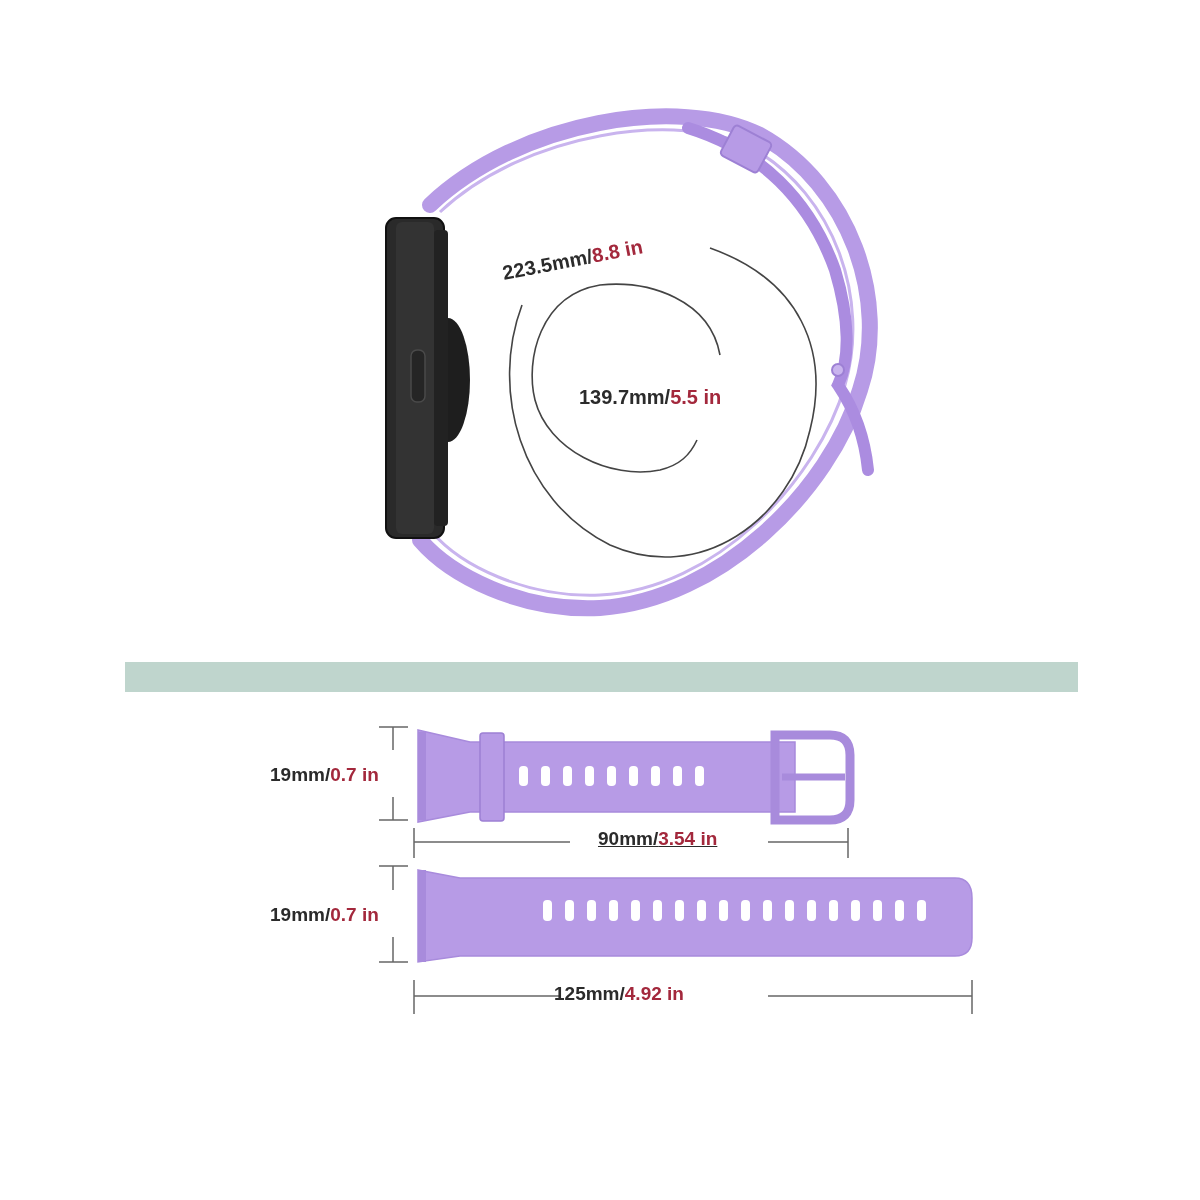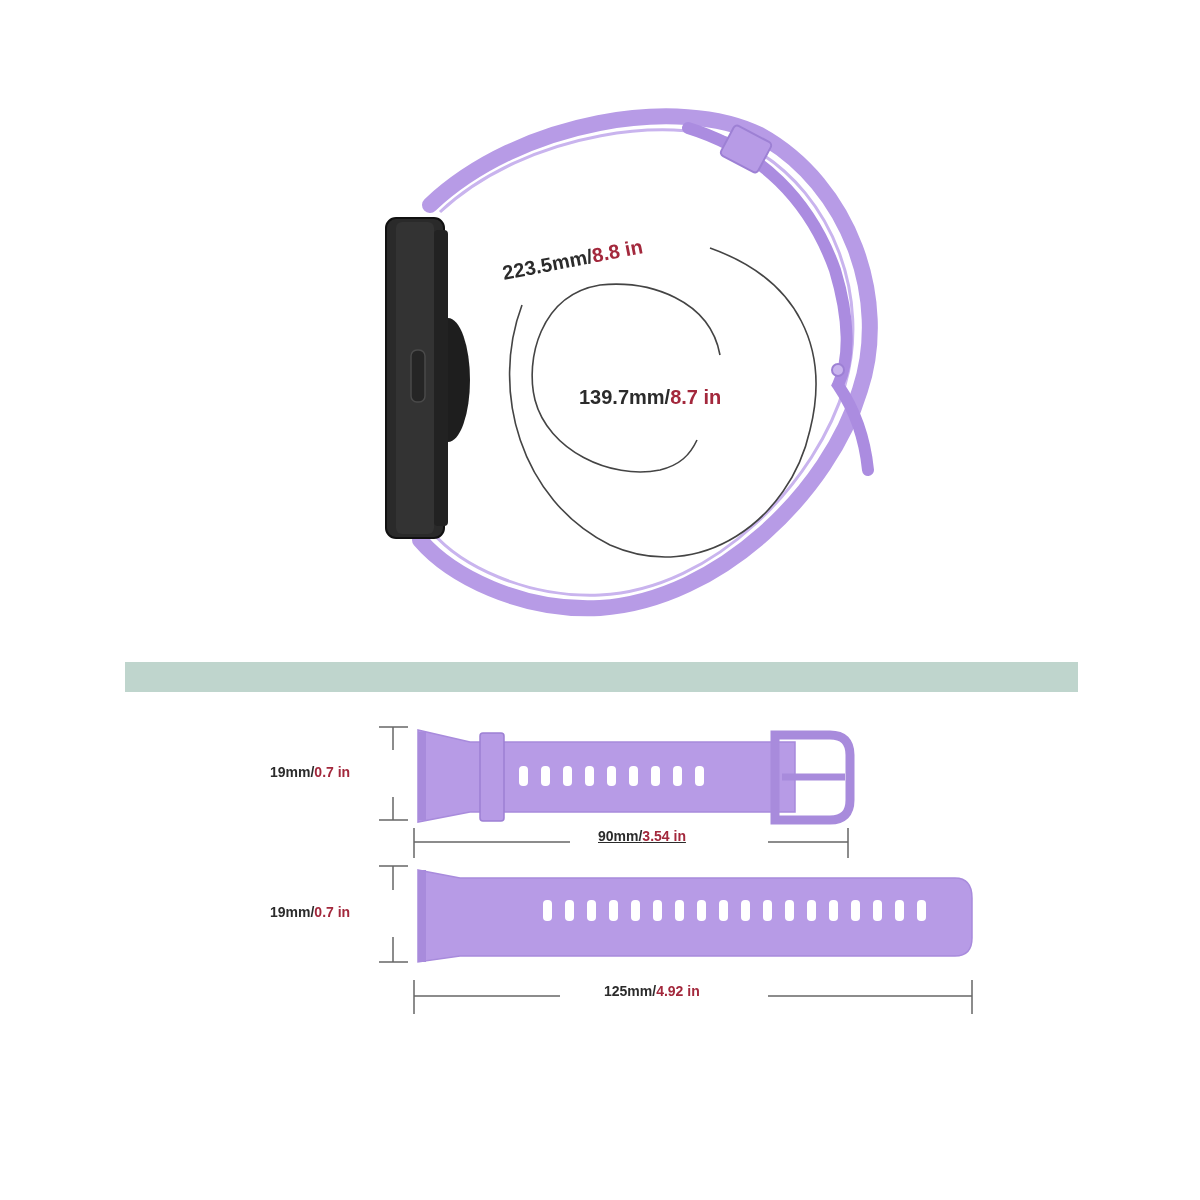--- a/index.html
+++ b/index.html
@@ -1,18 +1,18 @@
 <!DOCTYPE html>
 <html><head>
   <meta charset="utf-8">
   <style>
     html, body { margin: 0; padding: 0; background: #ffffff; }
     body { width: 1200px; height: 1200px; position: relative; overflow: hidden; font-family: "Liberation Sans", sans-serif; }
     .abs { position: absolute; }
-    .label { font-weight: bold; font-size: 14px; color: #2b2b2b; white-space: nowrap; }
+    .label { font-weight: bold; font-size: 19px; color: #2b2b2b; white-space: nowrap; }
     .label .in { color: #a3283c; }
     .divider { left: 125px; top: 662px; width: 953px; height: 30px; background: #bfd5cd; }
     svg { position: absolute; left: 0; top: 0; }
   </style>
 </head>
 <body>
 
 <svg width="1200" height="660" viewBox="0 0 1200 660">
 
   <path d="M 430 205 C 520 120, 680 95, 760 135 C 850 185, 890 300, 860 390 C 830 490, 720 600, 600 608 C 520 612, 450 575, 420 540" fill="none" stroke="#b79be6" stroke-width="16" stroke-linecap="round"></path>
@@ -36,21 +36,21 @@
   <path d="M 522 305 C 490 390, 520 500, 610 545 C 700 585, 790 520, 810 430 C 830 350, 800 280, 710 248" fill="none" stroke="#444" stroke-width="1.6"></path>
 
   <path d="M 720 355 C 710 300, 650 280, 600 285 C 540 295, 525 360, 535 400 C 548 450, 610 480, 660 470 C 680 465, 690 455, 697 440" fill="none" stroke="#444" stroke-width="1.6"></path>
 </svg>
 
 <div class="abs label" style="left:505px; top:262px; transform:rotate(-11deg); transform-origin:left bottom; font-size:20px;">
   <span>223.5mm/</span><span class="in">8.8 in</span>
 </div>
 
 <div class="abs label" style="left:579px; top:386px; font-size:20px;">
-  <span>139.7mm/</span><span class="in">8.7 in</span>
+  <span>139.7mm/</span><span class="in">5.5 in</span>
 </div>
 
 <div class="abs divider"></div>
 
 <svg width="1200" height="1200" viewBox="0 0 1200 1200">
 
   <g>
     <path d="M 418 730 L 470 742 L 795 742 L 795 812 L 470 812 L 418 822 Z" fill="#b79be6" stroke="#a88bdc" stroke-width="1.5"></path>
     <rect x="418" y="732" width="8" height="88" fill="#a88bdc"></rect>
     <rect x="480" y="733" width="24" height="88" rx="3" fill="#b79be6" stroke="#9d80d4" stroke-width="1.5"></rect>
@@ -127,15 +127,15 @@
 <div class="abs label" style="left:270px; top:764px;">
   <span>19mm/</span><span class="in">0.7 in</span>
 </div>
 <div class="abs label" style="left:598px; top:828px;text-decoration:underline;">
   <span>90mm/</span><span class="in">3.54 in</span>
 </div>
 
 <div class="abs label" style="left:270px; top:904px;">
   <span>19mm/</span><span class="in">0.7 in</span>
 </div>
-<div class="abs label" style="left:604px; top:983px;text-align:center;">
+<div class="abs label" style="left:554px; top:983px;text-align:center;">
   <span>125mm/</span><span class="in">4.92 in</span>
 </div>
 
 </body></html>

